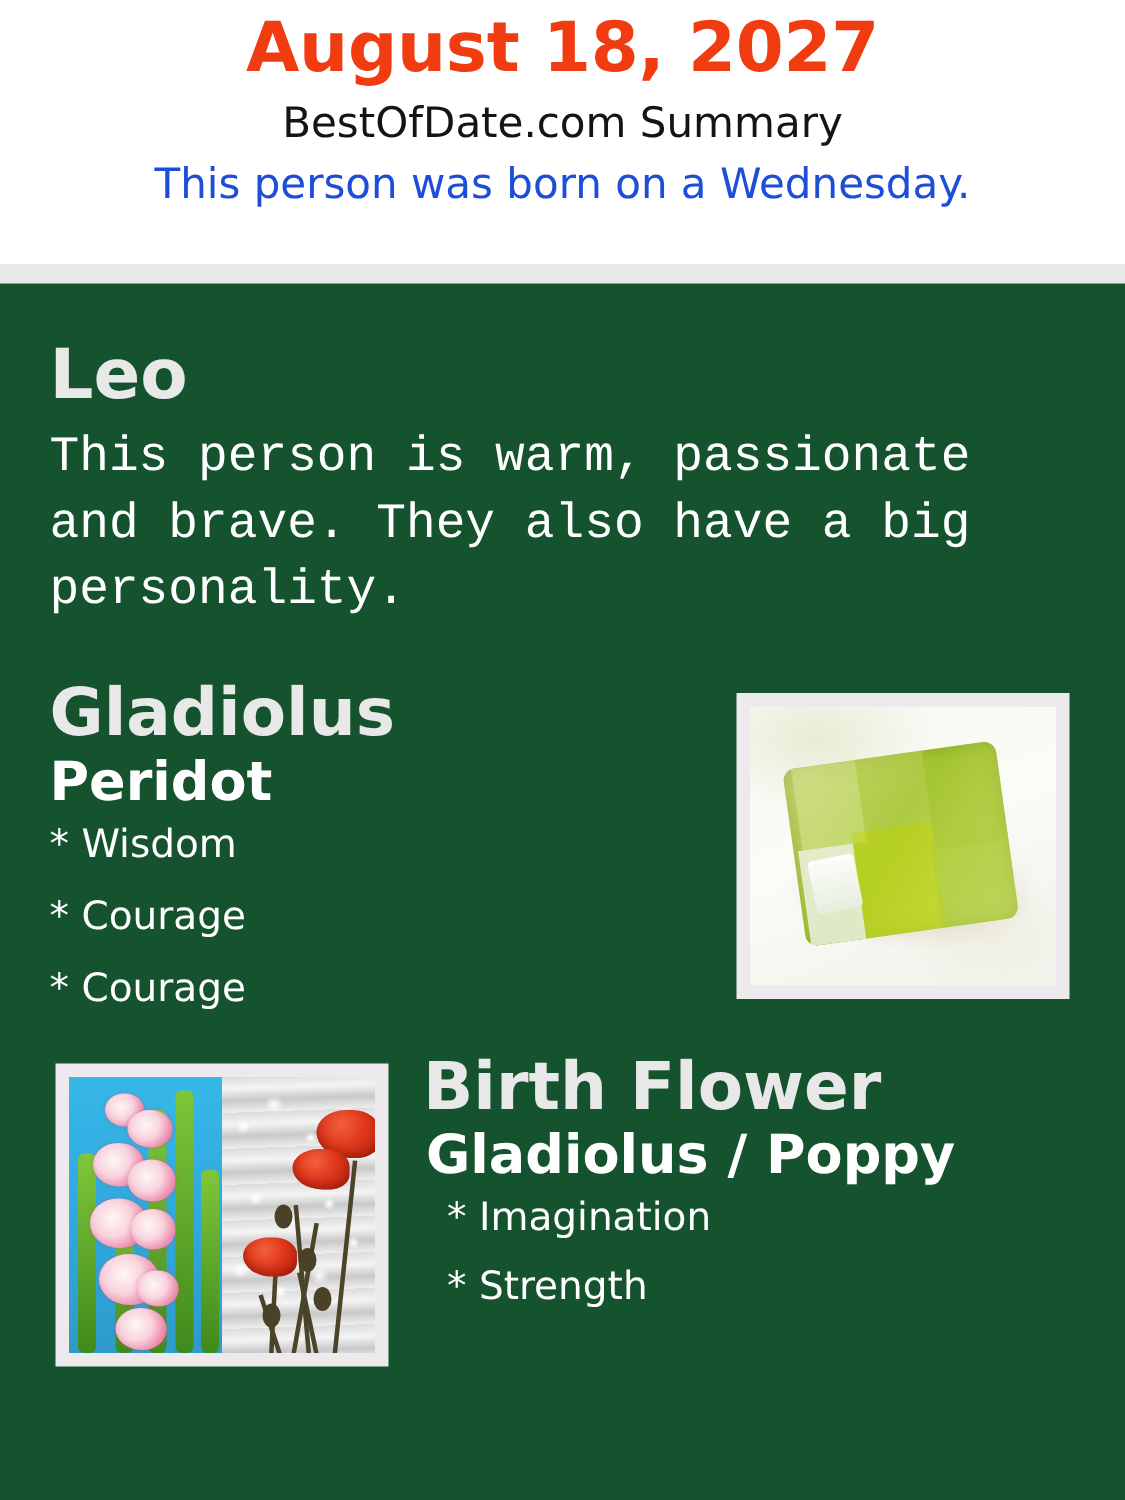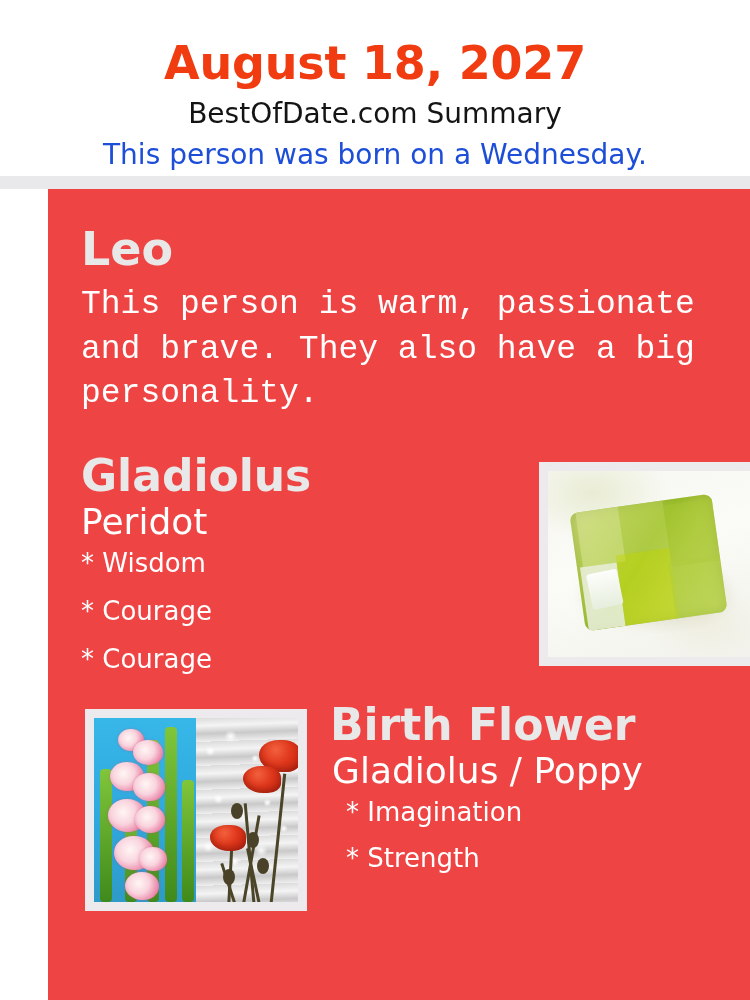--- a/index.html
+++ b/index.html
@@ -20,21 +20,21 @@
     height: 1000px;
     display: flex;
     flex-direction: column;
   }
 
   
   .header {
     background: #ffffff;
     height: 176px;
     box-sizing: border-box;
-    padding-top: 36px;
+    padding-top: 4px;
     text-align: center;
   }
   .header-date {
     font-size: 46px;
     font-weight: 700;
     color: #f03c10;
     letter-spacing: -0.2px;
     line-height: 1.18;
     margin: 0;
   }
@@ -55,25 +55,24 @@
 
   .divider-band {
     height: 13px;
     background: #e9e8ea;
     width: 100%;
   }
 
   
   .purple {
     flex: 1 1 auto;
-    background: #ef4444;
+    background: #14532d;
     position: relative;
     box-sizing: border-box;
     padding: 0 30px;
-    margin-left: 48px;
   }
 
   .zodiac-block {
     padding-top: 36px;
   }
   .zodiac-name {
     font-size: 46px;
     font-weight: 700;
     color: #e9e8e8;
     line-height: 1.05;
@@ -100,21 +99,21 @@
   }
   .sec-title {
     font-size: 44px;
     font-weight: 700;
     color: #e9e8e8;
     line-height: 1.06;
     margin: 0 0 2px 3px;
   }
   .sec-sub {
     font-size: 36px;
-    font-weight: 400;
+    font-weight: 700;
     color: #ffffff;
     line-height: 1.12;
     margin: 0 0 8px 3px;
   }
   .trait {
     font-size: 26px;
     font-weight: 400;
     color: #ffffff;
     line-height: 1.0;
     margin: 0 0 22px 3px;

